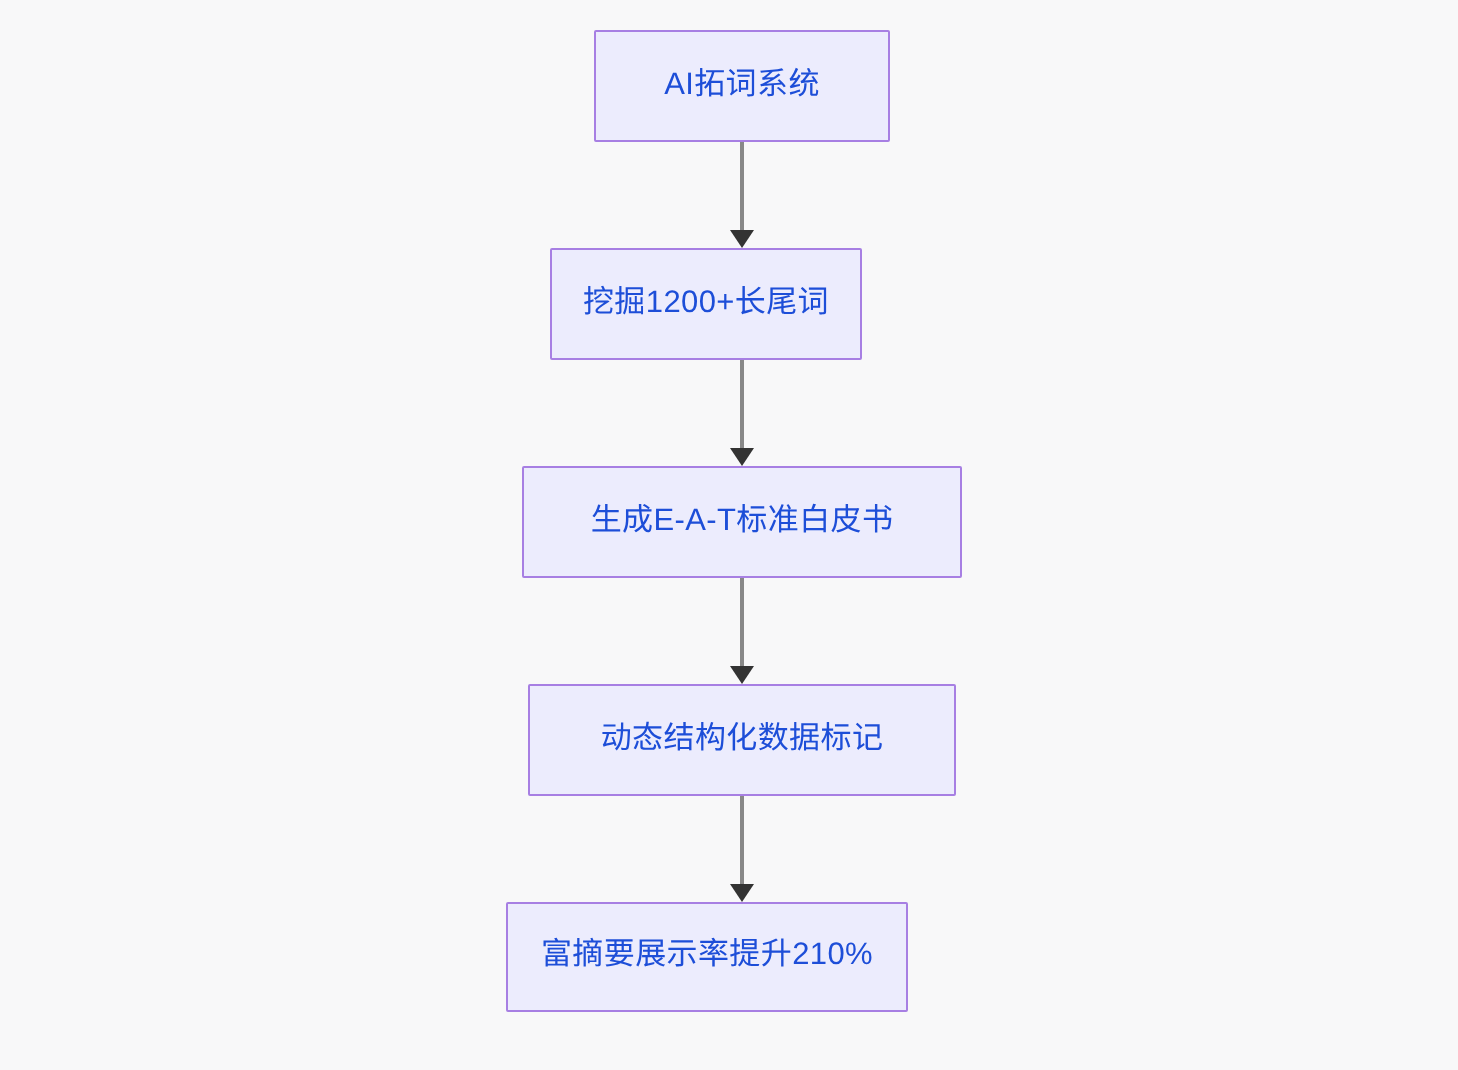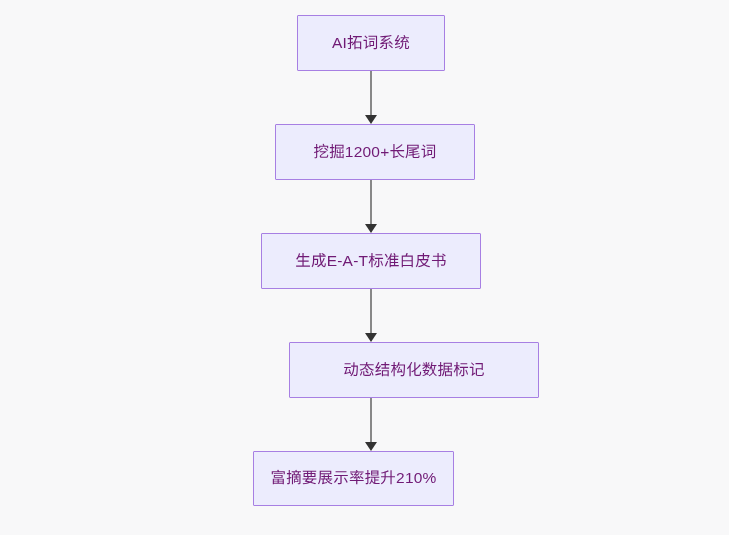--- a/index.html
+++ b/index.html
@@ -22,21 +22,21 @@
   }
   .node {
     position: absolute;
     box-sizing: border-box;
     background: #ececfd;
     border: 1.5px solid #a77fe3;
     border-radius: 1px;
     display: flex;
     align-items: center;
     justify-content: center;
-    color: #701a75;
+    color: #1d4ed8;
     font-size: 15.5px;
     line-height: 1.2;
     letter-spacing: 0.2px;
     white-space: nowrap;
   }
   .node-label {
     display: block;
     padding: 0 6px;
   }
   .connector {
@@ -68,39 +68,39 @@
 
   <div class="node" style="left:297px; top:15px; width:148px; height:56px;">
     <span class="node-label">AI拓词系统</span>
   </div>
 
   <div class="connector" style="left:362px; top:71px; height:53px;">
     <div class="conn-line" style="height:44px;"></div>
     <div class="conn-head" style="top:44px;"></div>
   </div>
 
-  <div class="node" style="left:275px; top:124px; width:200px; height:56px;">
+  <div class="node" style="left:275px; top:124px; width:156px; height:56px;">
     <span class="node-label">挖掘1200+长尾词</span>
   </div>
 
   <div class="connector" style="left:362px; top:180px; height:53px;">
     <div class="conn-line" style="height:44px;"></div>
     <div class="conn-head" style="top:44px;"></div>
   </div>
 
   <div class="node" style="left:261px; top:233px; width:220px; height:56px;">
     <span class="node-label">生成E-A-T标准白皮书</span>
   </div>
 
   <div class="connector" style="left:362px; top:289px; height:53px;">
     <div class="conn-line" style="height:44px;"></div>
     <div class="conn-head" style="top:44px;"></div>
   </div>
 
-  <div class="node" style="left:264px; top:342px; width:250px; height:56px;margin-left:25px;">
+  <div class="node" style="left:264px; top:342px; width:214px; height:56px;">
     <span class="node-label">动态结构化数据标记</span>
   </div>
 
   <div class="connector" style="left:362px; top:398px; height:53px;">
     <div class="conn-line" style="height:44px;"></div>
     <div class="conn-head" style="top:44px;"></div>
   </div>
 
   <div class="node" style="left:253px; top:451px; width:201px; height:55px;">
     <span class="node-label">富摘要展示率提升210%</span>

